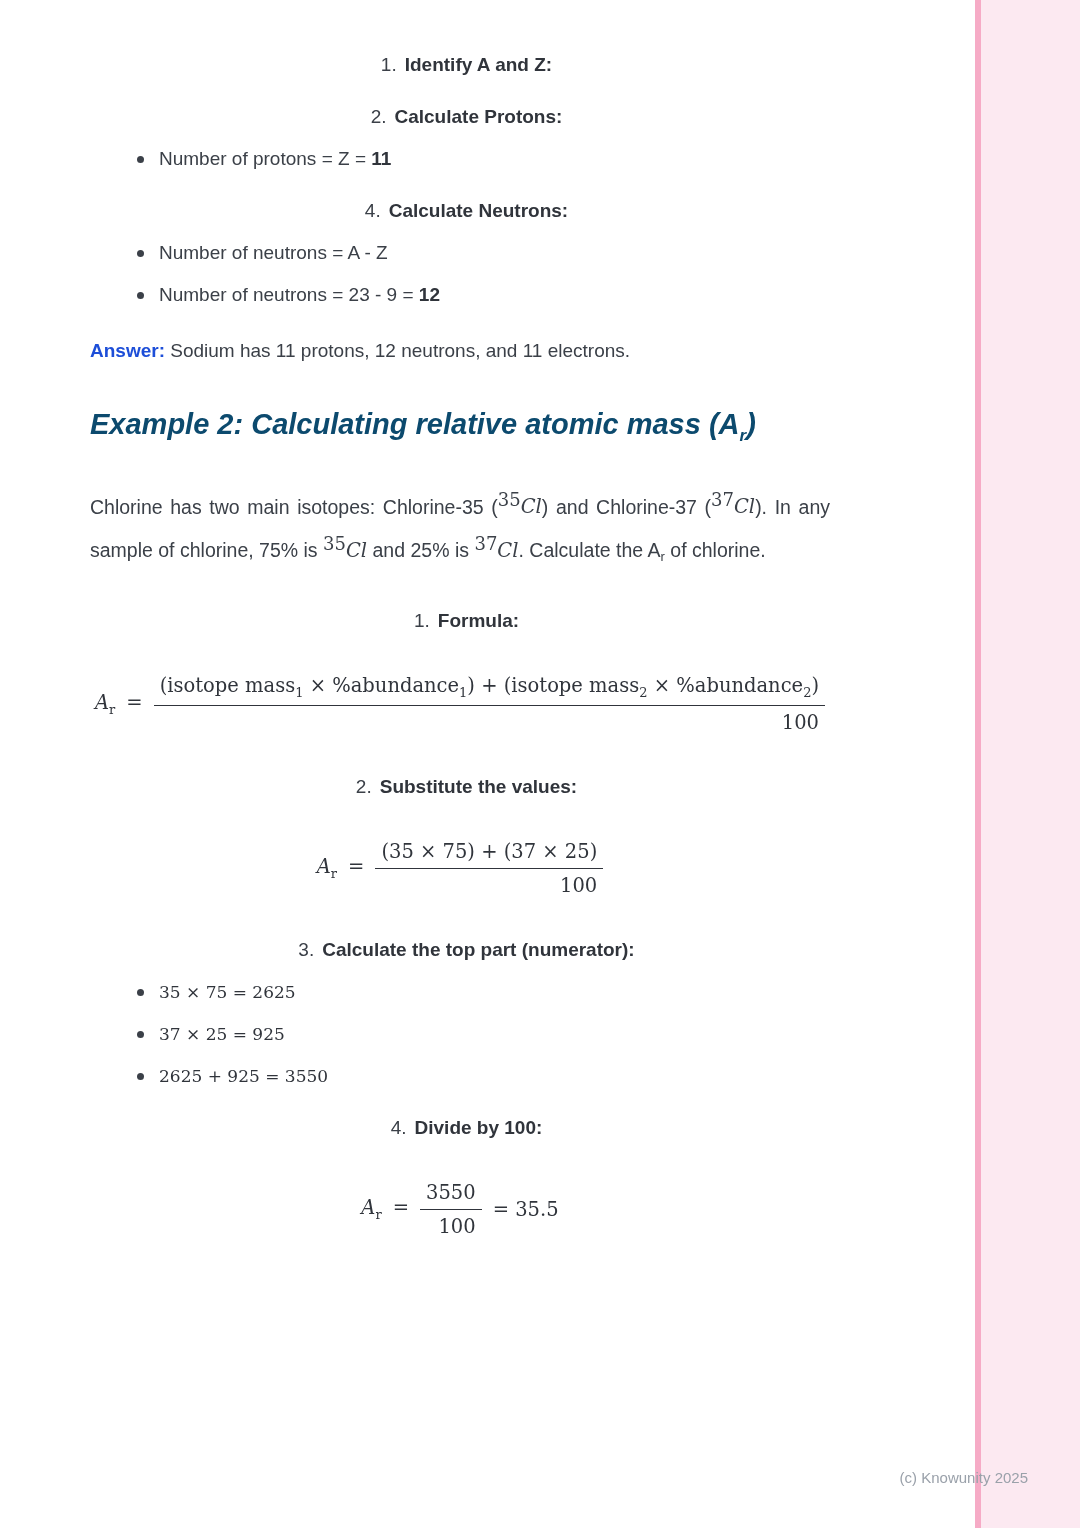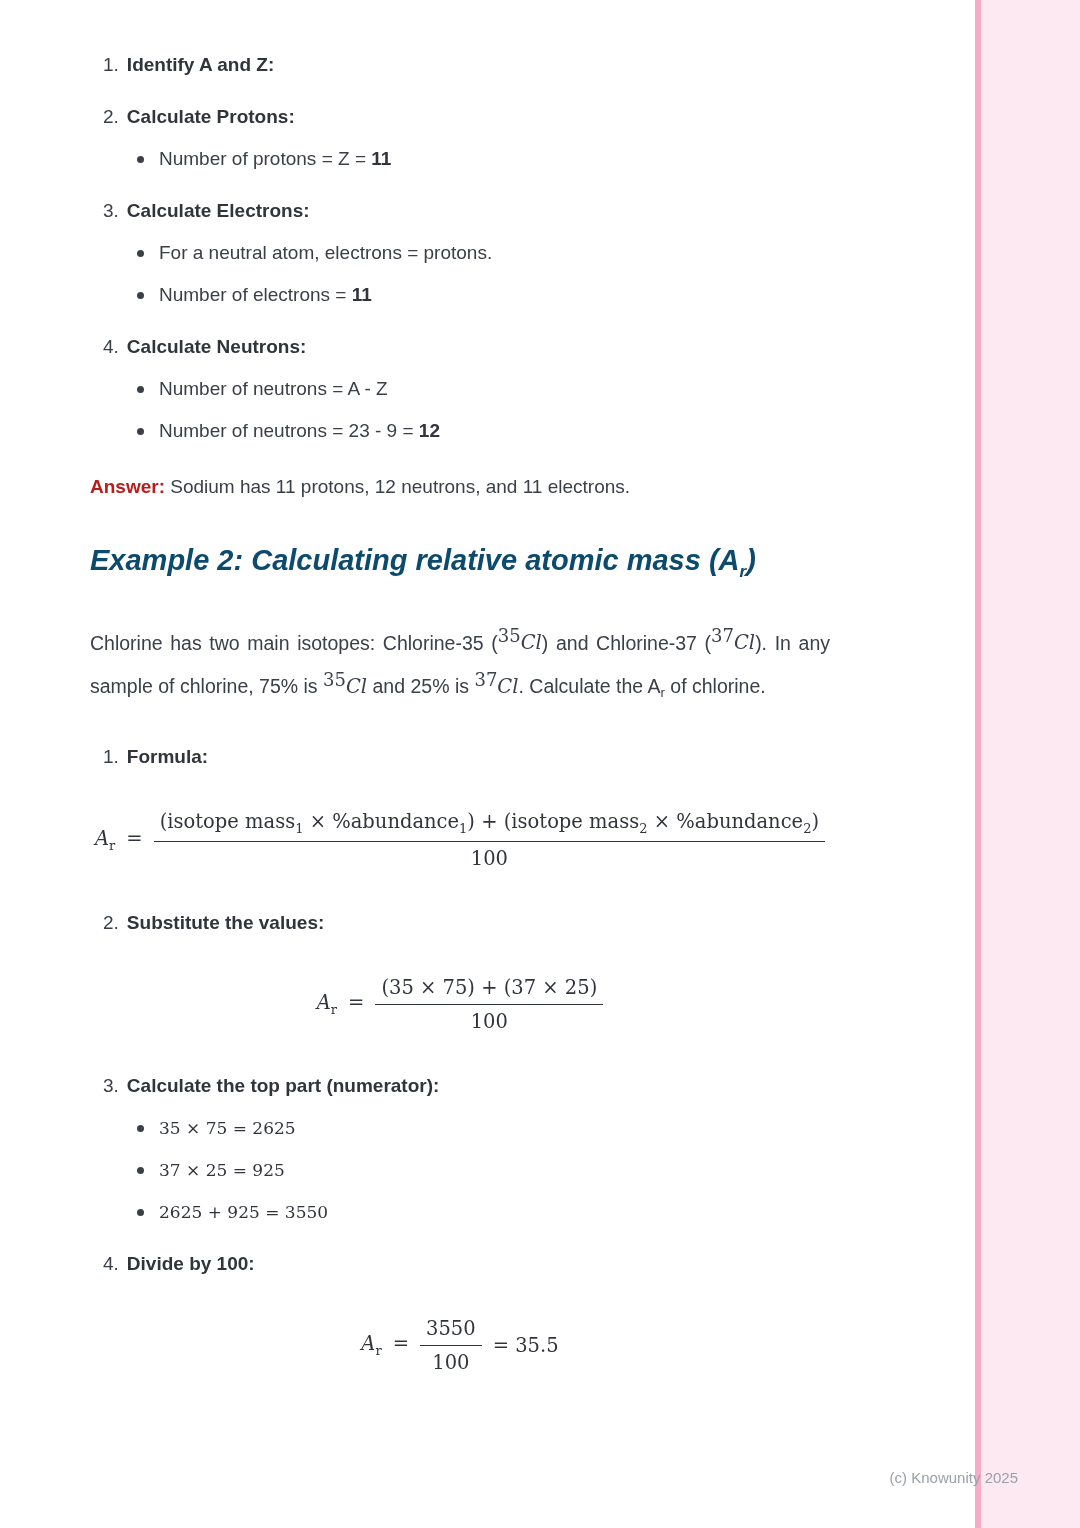--- a/index.html
+++ b/index.html
@@ -8,50 +8,50 @@
     width: 1080px; height: 1528px; position: relative;
     background: #ffffff; overflow: hidden;
     font-family: "Liberation Sans", sans-serif;
     color: #3b4048;
   }
   .stripe { position: absolute; top: 0; right: 0; width: 99px; height: 100%; background: #fce9f1; z-index: 1; }
   .stripe-line { position: absolute; top: 0; right: 99px; width: 6px; height: 100%; background: #f6abc6; z-index: 1; }
   .content { position: relative; z-index: 2; padding: 52px 250px 0 90px; }
 
   .step { margin-bottom: 26px; }
-  .step-head { font-size: 19px; line-height: 26px; padding-left: 13px; }
+  .step-head { font-size: 19px; line-height: 26px; padding-left: 13px; text-align: center; }
   .step-num { margin-right: 8px; }
   .step-title { font-weight: 700; color: #30343b; }
 
   .bullet { display: flex; align-items: flex-start; margin: 16px 0 0 47px; font-size: 19px; line-height: 26px; }
   .dot { flex: 0 0 auto; width: 7px; height: 7px; border-radius: 50%; background: #3b4048; margin: 10px 15px 0 0; }
   .bullet-text b { color: #30343b; }
   .bullet-text.serif { font-family: "DejaVu Serif", serif; font-size: 17px; color: #30343b; }
 
   .answer { font-size: 19px; line-height: 26px; margin: 30px 0 0; }
-  .answer b { color: #b91c1c; }
+  .answer b { color: #1d4ed8; }
 
   .h-pink { color: #0c4a6e; font-size: 29px; line-height: 36px; font-weight: 700; margin: 42px 0 28px; font-style: italic; }
   .hsub { font-size: 17px; }
 
   .intro { font-size: 19.5px; line-height: 36px; text-align: justify; margin: 0 0 32px; }
   .mathseg { font-family: "DejaVu Serif", serif; }
   .msup { font-size: 18px; }
   .mvar { font-family: "DejaVu Serif", serif; font-style: italic; }
   .asub { font-size: 13px; }
 
   .formula { display: flex; justify-content: center; align-items: center; margin: 40px 16px; font-family: "DejaVu Serif", serif; font-size: 19.5px; color: #30343b; }
   .meq { margin: 0 11px; }
   .msub { font-size: 13px; }
-  .frac { display: inline-block; text-align: center; }
+  .frac { display: inline-block; text-align: right; }
   .frac .num { display: block; padding: 0 6px 5px; white-space: nowrap; }
   .frac .den { display: block; border-top: 1.5px solid #30343b; padding: 5px 6px 0; }
   .result { margin-left: 11px; }
 
-  .footer { position: absolute; right: 62px; bottom: 42px; font-size: 15px; color: #9aa1aa; z-index: 3; }
+  .footer { position: absolute; right: 52px; bottom: 42px; font-size: 15px; color: #9aa1aa; z-index: 3; }
 </style>
 </head>
 <body>
 
 <div class="stripe"></div>
 <div class="stripe-line"></div>
 
 <main class="content">
 
   <section>
@@ -65,33 +65,20 @@
     <div class="step">
       <div class="step-head">
         <span class="step-num">2.</span><span class="step-title">Calculate Protons:</span>
       </div>
       <div class="bullet">
         <span class="dot"></span>
         <span class="bullet-text"><span>Number of protons = Z = </span><b>11</b></span>
       </div>
     </div>
 
-    <div class="step">
-      <div class="step-head">
-        <span class="step-num">3.</span><span class="step-title">Calculate Electrons:</span>
-      </div>
-      <div class="bullet">
-        <span class="dot"></span>
-        <span class="bullet-text"><span>For a neutral atom, electrons = protons.</span><b></b></span>
-      </div>
-      <div class="bullet">
-        <span class="dot"></span>
-        <span class="bullet-text"><span>Number of electrons = </span><b>11</b></span>
-      </div>
-    </div>
 
     <div class="step">
       <div class="step-head">
         <span class="step-num">4.</span><span class="step-title">Calculate Neutrons:</span>
       </div>
       <div class="bullet">
         <span class="dot"></span>
         <span class="bullet-text"><span>Number of neutrons = A - Z</span><b></b></span>
       </div>
       <div class="bullet">

